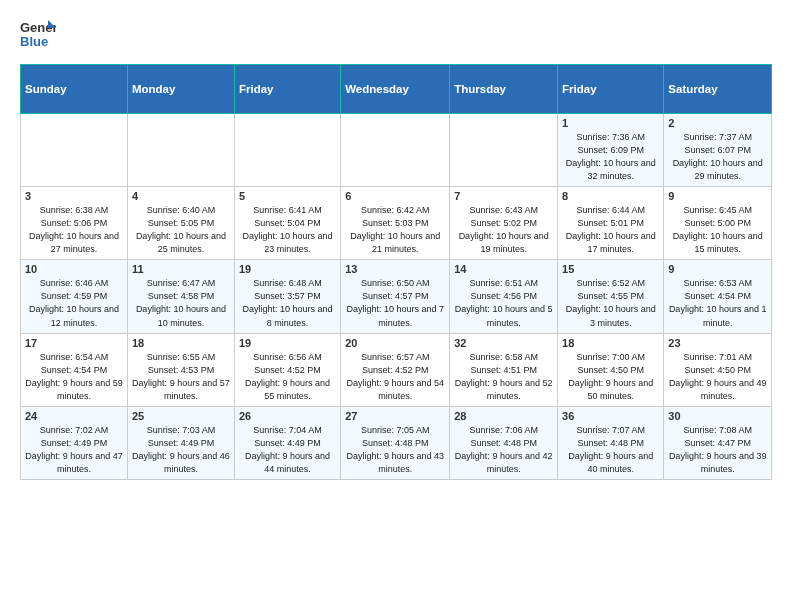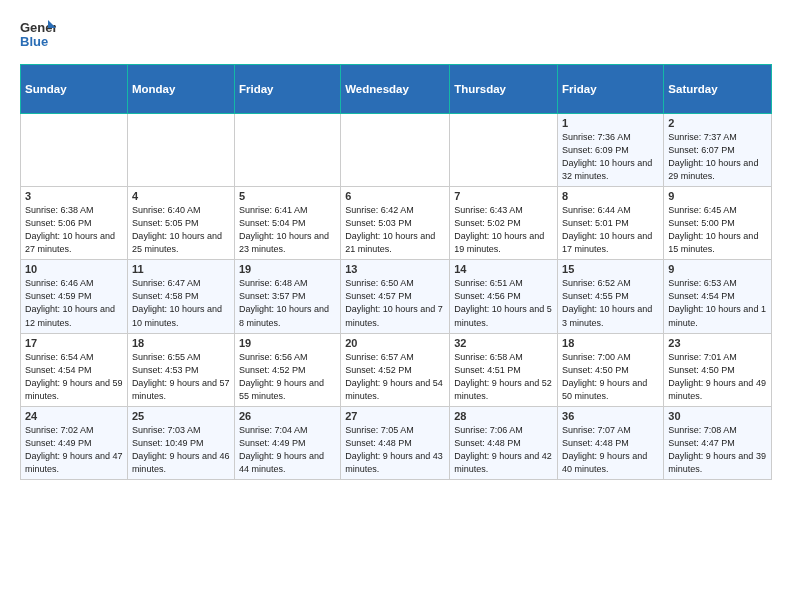--- a/index.html
+++ b/index.html
@@ -79,20 +79,21 @@
       display: block;
       margin-bottom: 2px;
     }
     .empty-cell {
       background: #fff !important;
     }
     .cell-info {
       font-size: 9px;
       line-height: 1.45;
       color: #222;
+      text-align: center;
     }
   </style>
 </head>
 <body>
 
 <div class="page">
   <div class="header">
     <div class="logo">
       <svg class="logo-icon" viewBox="0 0 36 36" xmlns="http://www.w3.org/2000/svg">
         <text x="0" y="16" font-size="13" font-weight="bold" fill="#333" font-family="Arial">General</text>
@@ -297,21 +298,21 @@
           <td>
             <span class="day-num">24</span>
             <div class="cell-info">Sunrise: 7:02 AM
 Sunset: 4:49 PM
 Daylight: 9 hours
 and 47 minutes.</div>
           </td>
           <td>
             <span class="day-num">25</span>
             <div class="cell-info">Sunrise: 7:03 AM
-Sunset: 10:49 PM
+Sunset: 4:49 PM
 Daylight: 9 hours
 and 46 minutes.</div>
           </td>
           <td>
             <span class="day-num">26</span>
             <div class="cell-info">Sunrise: 7:04 AM
 Sunset: 4:49 PM
 Daylight: 9 hours
 and 44 minutes.</div>
           </td>

